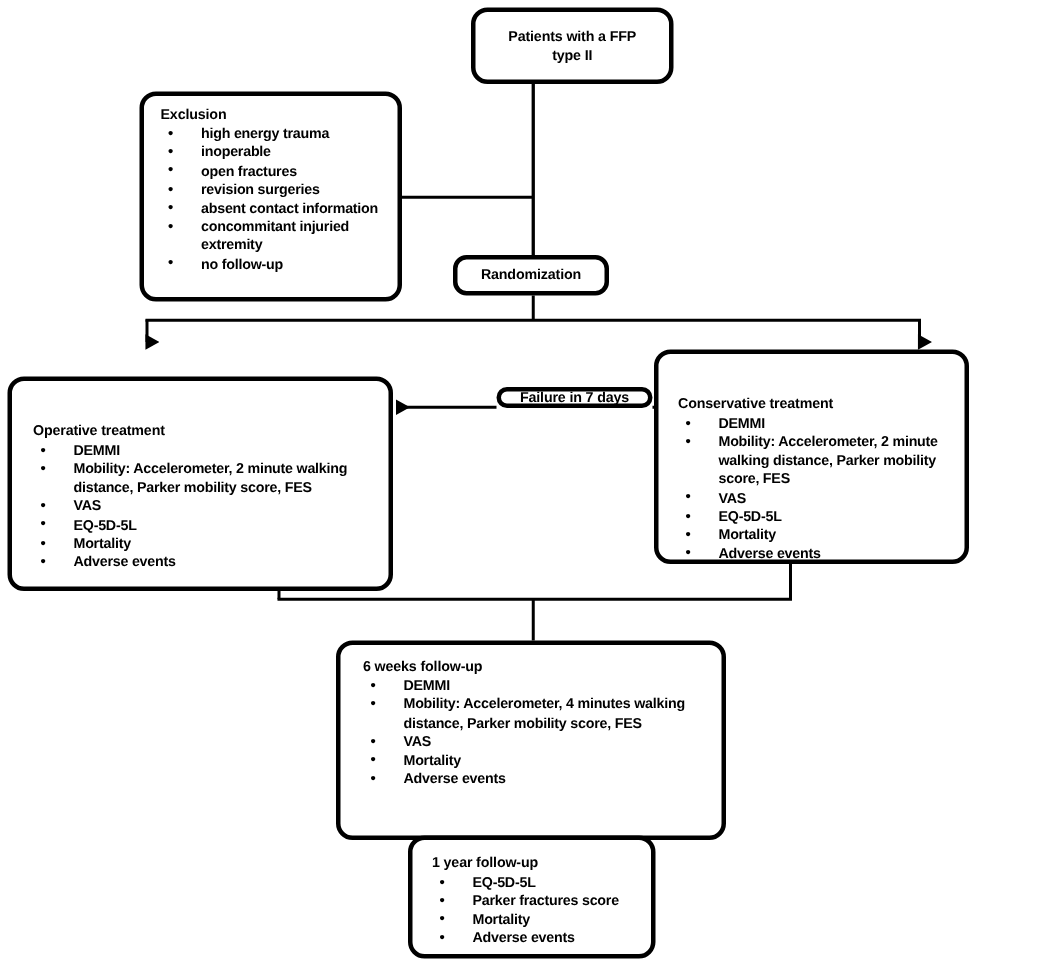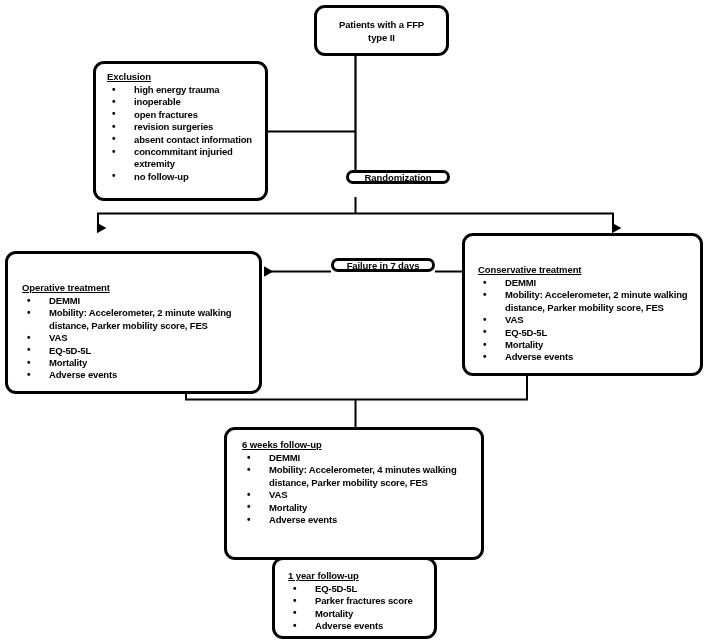--- a/index.html
+++ b/index.html
@@ -62,21 +62,20 @@
     padding: 0 9px;
   }
   .node-body {
     position: absolute;
   }
   .heading {
     font-size: 9.5px;
     font-weight: bold;
     line-height: 12px;
     letter-spacing: -0.1px;
-    text-decoration: underline;
   }
   ul.bullets {
     margin: 1px 0 0 0;
     padding: 0 0 0 15px;
     list-style: none;
   }
   ul.bullets li {
     position: relative;
     font-size: 9.5px;
     font-weight: bold;
@@ -89,23 +88,23 @@
     content: "\2022";
     position: absolute;
     left: -10px;
     top: -0.5px;
     font-size: 10px;
   }
 
   
   #node-patients   { left: 286px; top: 5px;   width: 135px; height: 51px; }
   #node-exclusion  { left: 93px;  top: 61px;  width: 175px; height: 140px; }
-  #node-random     { left: 302px; top: 170px; width: 104px; height: 14px; margin-left: 44px; }
+  #node-random     { left: 302px; top: 170px; width: 104px; height: 27px; }
   #node-operative  { left: 5px;   top: 251px; width: 257px; height: 143px; }
-  #node-conserv    { left: 462px; top: 233px; width: 241px; height: 143px; }
+  #node-conserv    { left: 436px; top: 233px; width: 210px; height: 143px; }
   #node-failure    { left: 331px; top: 258px; width: 104px; height: 14px; }
   #node-sixweek    { left: 224px; top: 427px; width: 260px; height: 133px; }
   #node-oneyear    { left: 272px; top: 557px; width: 165px; height: 82px; }
 
   #node-exclusion .node-body  { left: 11px; top: 7px;  right: 8px; }
   #node-operative .node-body  { left: 14px; top: 28px; right: 10px; }
   #node-conserv   .node-body  { left: 13px; top: 28px; right: 10px; }
   #node-sixweek   .node-body  { left: 15px; top: 9px;  right: 12px; }
   #node-oneyear   .node-body  { left: 13px; top: 10px; right: 10px; }
 </style>

